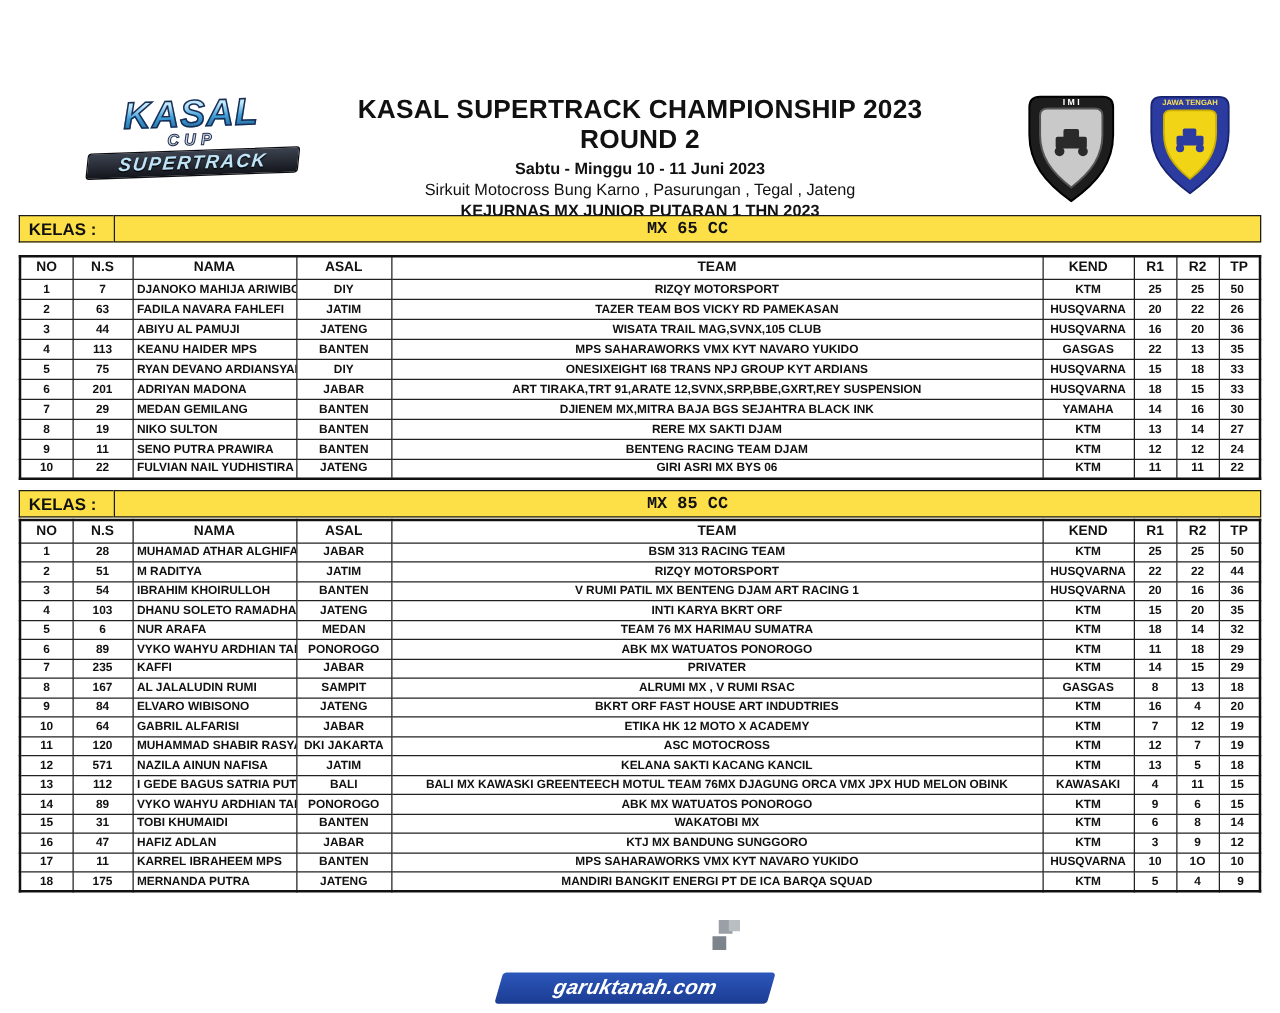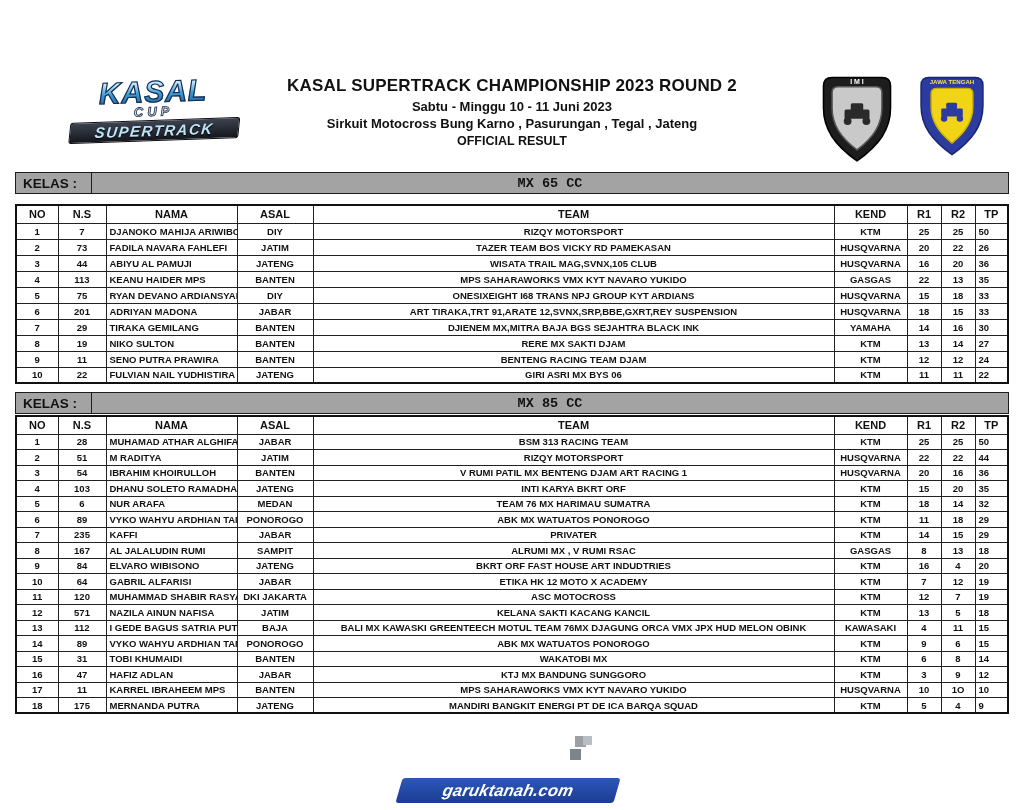--- a/index.html
+++ b/index.html
@@ -7,23 +7,23 @@
   body {
     font-family:"Liberation Sans", sans-serif;
     background:#ffffff; color:#111; position:relative;
     -webkit-font-smoothing:antialiased;
   }
   .page { position:absolute; inset:0; background:#fff; }
 
   
   .doc-header { position:absolute; top:70px; left:0; width:1024px; height:105px; }
   .title-block { position:absolute; left:252px; top:6px; width:520px; text-align:center; }
-  .title-main { font-size:17px; font-weight:700; letter-spacing:.2px; }
+  .title-main { font-size:21px; font-weight:700; letter-spacing:.2px; }
   .title-sub  { font-size:13px; font-weight:700; margin-top:3px; }
-  .title-sub2 { font-size:13px; font-weight:700; margin-top:2px; }
+  .title-sub2 { font-size:13px; font-weight:400; margin-top:2px; }
   .title-sub3 { font-size:13px; font-weight:700; margin-top:2px; }
   .title-sub4 { font-size:12.5px; font-weight:700; margin-top:3px; }
 
   
   .event-logo { position:absolute; left:48px; top:8px; width:212px; height:90px; text-align:center; transform:rotate(-2deg); }
   .event-logo .l1 {
     font-size:30px; font-weight:900; font-style:italic; letter-spacing:1px;
     background:linear-gradient(#bfe9ff 20%, #3e9fd8 55%, #1b5f93);
     -webkit-background-clip:text; background-clip:text; color:transparent;
     -webkit-text-stroke:1.2px #1d2b4f; line-height:28px;
@@ -40,21 +40,21 @@
   }
 
   
   .badge { position:absolute; top:2px; }
   .badge-imi { left:818px; }
   .badge-jtg { left:916px; }
 
   
   .kelas-bar { position:absolute; left:15px; width:994px; height:22px; display:flex; }
   .kelas-cell {
-    border:1.8px solid #1c1c1c; background:#a3a3a3; font-weight:700; font-size:13.5px;
+    border:1.8px solid #1c1c1c; background:#fde047; font-weight:700; font-size:13.5px;
     display:flex; align-items:center;
   }
   .kelas-label { width:76px; justify-content:flex-start; padding-left:7px; border-right:none; }
   .kelas-name  { flex:1; justify-content:center;font-family:Liberation Mono, monospace; }
 
   
   .results { position:absolute; left:15px; width:994px; border-collapse:collapse; table-layout:fixed; }
   .results th, .results td {
     border:1px solid #222; overflow:hidden; white-space:nowrap;
     text-align:center; vertical-align:middle; background:#fff;
@@ -67,21 +67,21 @@
   .results .col0 { width:42px; }
   .results .col1 { width:48px; }
   .results .col2 { width:131px; }
   .results .col3 { width:76px; }
   .results .col4 { width:auto; }
   .results .col5 { width:73px; }
   .results .col6 { width:34px; }
   .results .col7 { width:34px; }
   .results .col8 { width:33px; }
   .results td.col2 { text-align:left; }
-  .results td.col8 { text-align:left; padding-right:2px; }
+  .results td.col8 { text-align:right; padding-right:12px; }
 
   
   .footer-logo { position:absolute; left:0; top:722px; width:1024px; height:85px; text-align:center; }
   .gt-wrap { position:relative; display:inline-block; width:230px; height:84px; }
   .gt-text {
     position:absolute; left:18px; top:-12px;
     font-size:62px; font-weight:900; font-style:italic; letter-spacing:-2px;
     background:linear-gradient(#f3f7fb 15%, #9ec4e8 45%, #3a78c4 75%, #183e7a);
     -webkit-background-clip:text; background-clip:text; color:transparent;
     -webkit-text-stroke:1.5px #4a5560;
@@ -111,20 +111,21 @@
     <div class="event-logo">
       <div class="l1">KASAL</div>
       <div class="l2">CUP</div>
       <div class="l3">SUPERTRACK</div>
     </div>
 
     <div class="title-block">
       <div class="title-main">KASAL SUPERTRACK CHAMPIONSHIP 2023 ROUND 2</div>
       <div class="title-sub">Sabtu - Minggu 10 - 11 Juni 2023</div>
       <div class="title-sub2">Sirkuit Motocross Bung Karno , Pasurungan , Tegal , Jateng</div>
+      <div class="title-sub3">KEJURNAS MX JUNIOR PUTARAN 1 THN 2023</div>
       <div class="title-sub4">OFFICIAL RESULT</div>
     </div>
 
     <div class="badge badge-imi">
       <svg width="78" height="92" viewBox="0 0 100 118">
         <path d="M50 114 C22 94 7 74 7 46 L7 18 Q7 7 18 7 L82 7 Q93 7 93 18 L93 46 C93 74 78 94 50 114 Z" fill="#1d1d1d" stroke="#000" stroke-width="2"></path>
         <path d="M50 100 C29 84 18 68 18 46 L18 26 Q18 19 26 19 L74 19 Q82 19 82 26 L82 46 C82 68 71 84 50 100 Z" fill="#c9c9c9" stroke="#555" stroke-width="2"></path>
         <text x="50" y="15" text-anchor="middle" font-size="9" font-weight="bold" fill="#fff" font-family="Liberation Sans, sans-serif">I M I</text>
         <g fill="#2a2a2a">
           <rect x="34" y="48" width="32" height="12" rx="2"></rect>
@@ -176,21 +177,21 @@
           <td class="col2">DJANOKO MAHIJA ARIWIBOWO</td>
           <td class="col3">DIY</td>
           <td class="col4">RIZQY MOTORSPORT</td>
           <td class="col5">KTM</td>
           <td class="col6">25</td>
           <td class="col7">25</td>
           <td class="col8">50</td>
         </tr>
         <tr>
           <td class="col0">2</td>
-          <td class="col1">73</td>
+          <td class="col1">63</td>
           <td class="col2">FADILA NAVARA FAHLEFI</td>
           <td class="col3">JATIM</td>
           <td class="col4">TAZER TEAM BOS VICKY RD PAMEKASAN</td>
           <td class="col5">HUSQVARNA</td>
           <td class="col6">20</td>
           <td class="col7">22</td>
           <td class="col8">26</td>
         </tr>
         <tr>
           <td class="col0">3</td>
@@ -232,21 +233,21 @@
           <td class="col3">JABAR</td>
           <td class="col4">ART TIRAKA,TRT 91,ARATE 12,SVNX,SRP,BBE,GXRT,REY SUSPENSION</td>
           <td class="col5">HUSQVARNA</td>
           <td class="col6">18</td>
           <td class="col7">15</td>
           <td class="col8">33</td>
         </tr>
         <tr>
           <td class="col0">7</td>
           <td class="col1">29</td>
-          <td class="col2">TIRAKA GEMILANG</td>
+          <td class="col2">MEDAN GEMILANG</td>
           <td class="col3">BANTEN</td>
           <td class="col4">DJIENEM MX,MITRA BAJA BGS SEJAHTRA BLACK INK</td>
           <td class="col5">YAMAHA</td>
           <td class="col6">14</td>
           <td class="col7">16</td>
           <td class="col8">30</td>
         </tr>
         <tr>
           <td class="col0">8</td>
           <td class="col1">19</td>
@@ -432,21 +433,21 @@
           <td class="col4">KELANA SAKTI KACANG KANCIL</td>
           <td class="col5">KTM</td>
           <td class="col6">13</td>
           <td class="col7">5</td>
           <td class="col8">18</td>
         </tr>
         <tr>
           <td class="col0">13</td>
           <td class="col1">112</td>
           <td class="col2">I GEDE BAGUS SATRIA PUTRA W</td>
-          <td class="col3">BAJA</td>
+          <td class="col3">BALI</td>
           <td class="col4">BALI MX KAWASKI GREENTEECH MOTUL TEAM 76MX DJAGUNG ORCA VMX JPX HUD MELON  OBINK</td>
           <td class="col5">KAWASAKI</td>
           <td class="col6">4</td>
           <td class="col7">11</td>
           <td class="col8">15</td>
         </tr>
         <tr>
           <td class="col0">14</td>
           <td class="col1">89</td>
           <td class="col2">VYKO WAHYU ARDHIAN TAMA</td>

